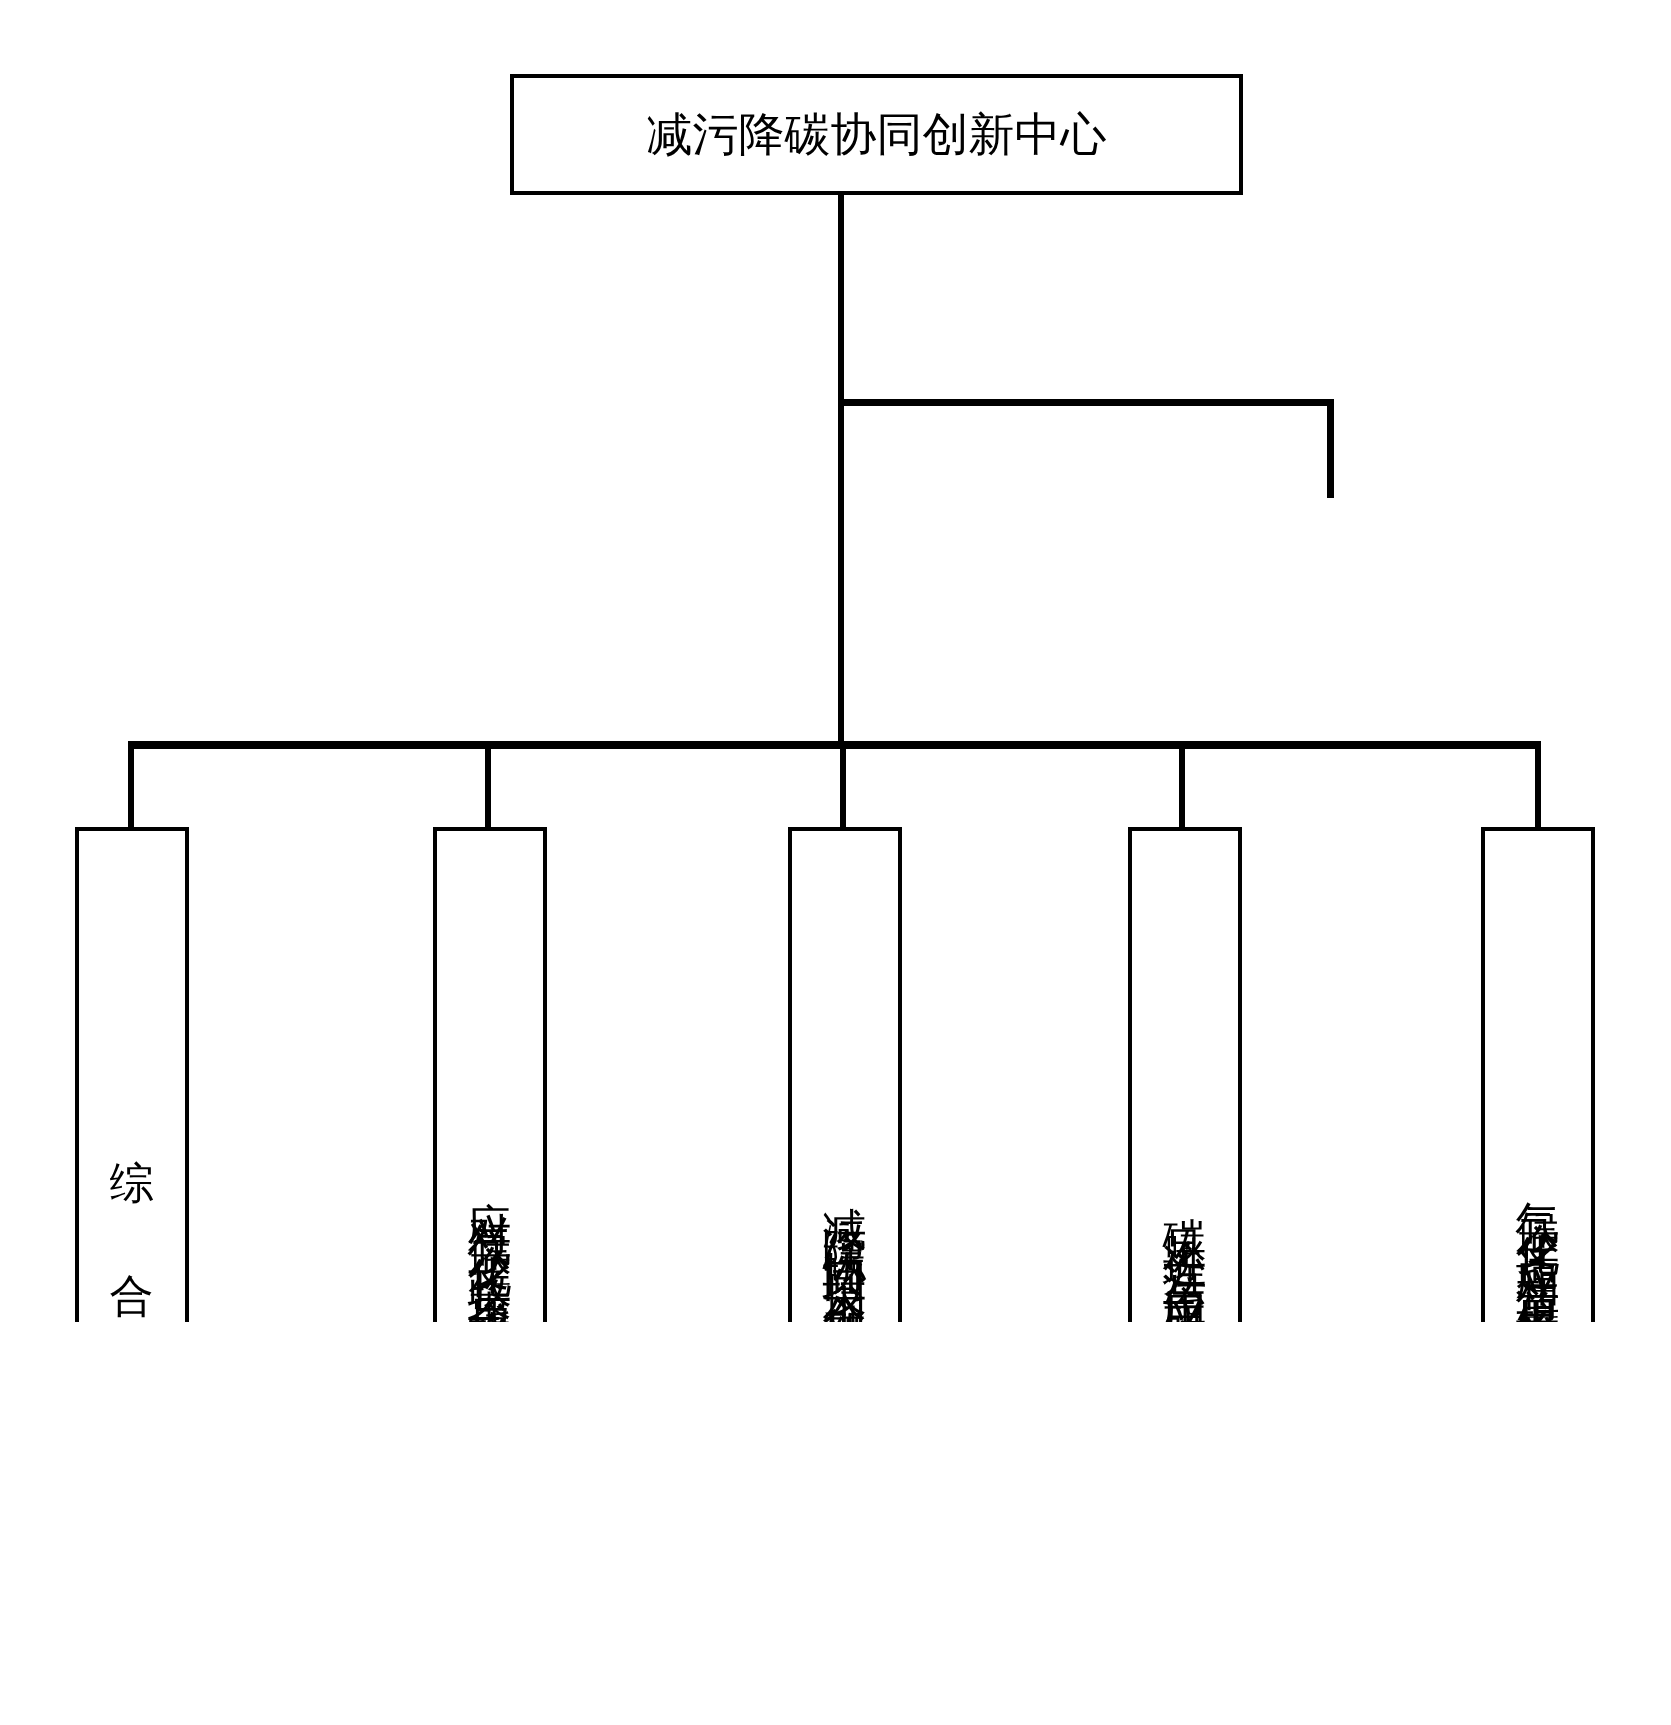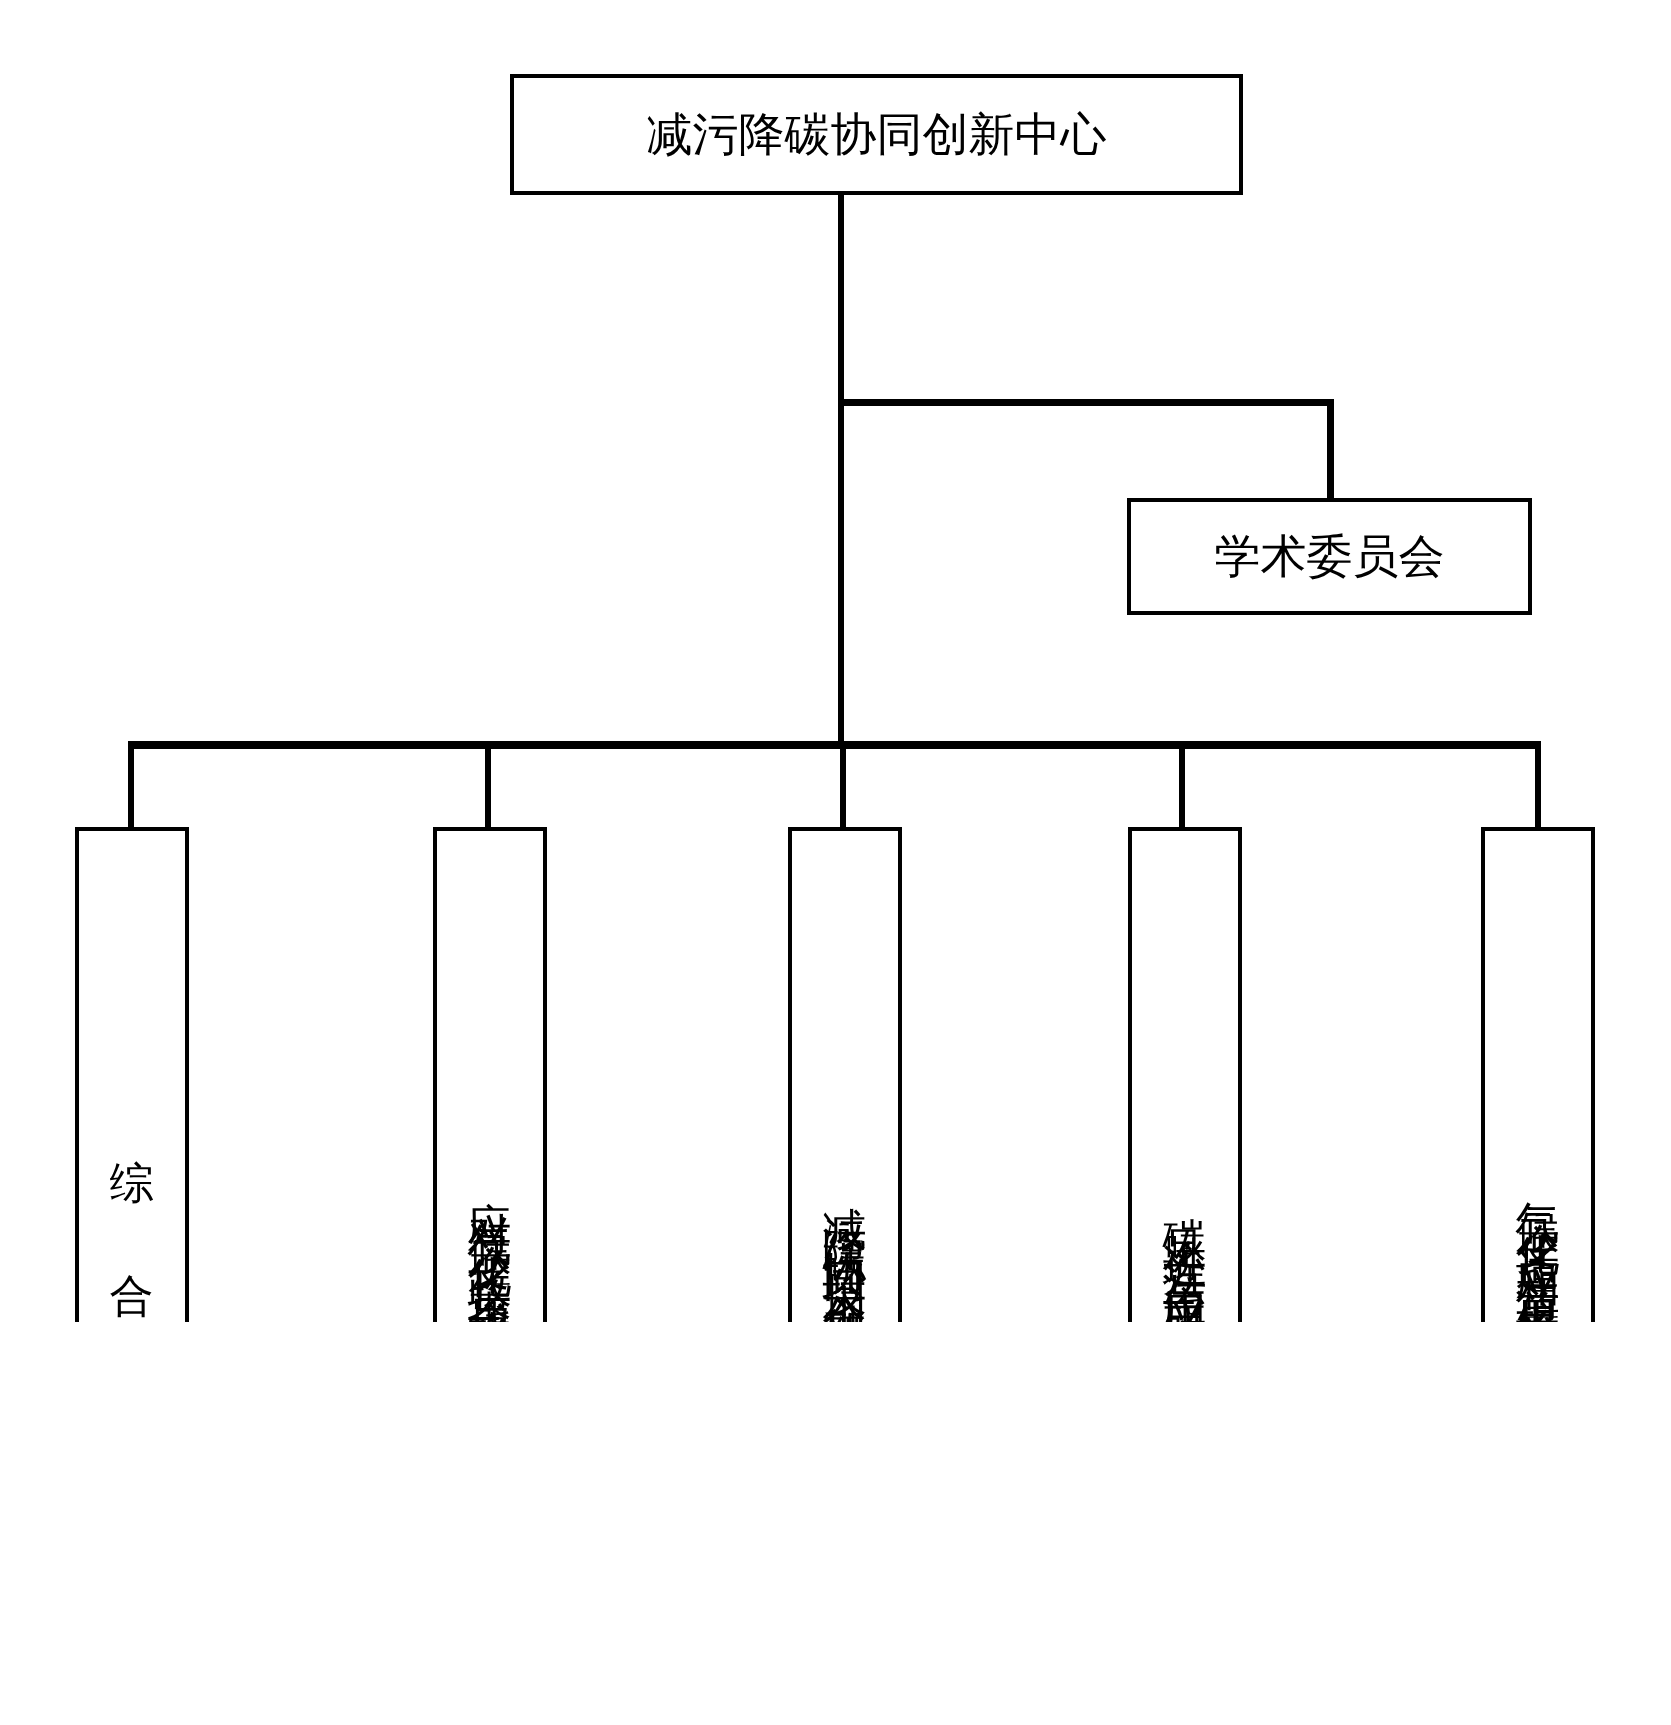--- a/index.html
+++ b/index.html
@@ -85,23 +85,20 @@
   <div class="line drop drop-0"></div>
   <div class="line drop drop-1"></div>
   <div class="line drop drop-2"></div>
   <div class="line drop drop-3"></div>
   <div class="line drop drop-4"></div>
 
   <div class="node node-root">
     <span class="node-h">减污降碳协同创新中心</span>
   </div>
 
-  <div class="node node-committee">
-    <span class="node-h">学术委员会</span>
-  </div>
 
   <div class="node dept dept-0">
     <span class="vtext vtext-spread">综合室</span>
   </div>
 
   <div class="node dept dept-1">
     <span class="vtext">应对气候变化政策与战略研究室</span>
   </div>
 
   <div class="node dept dept-2">

